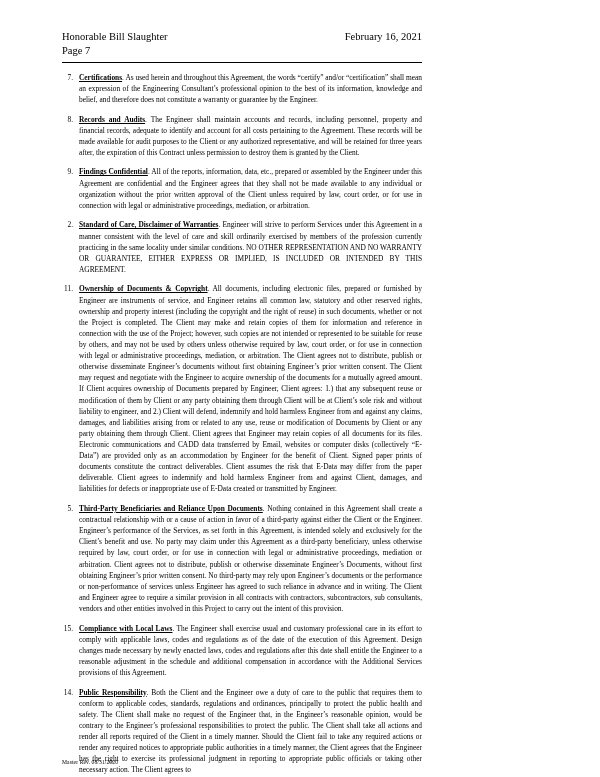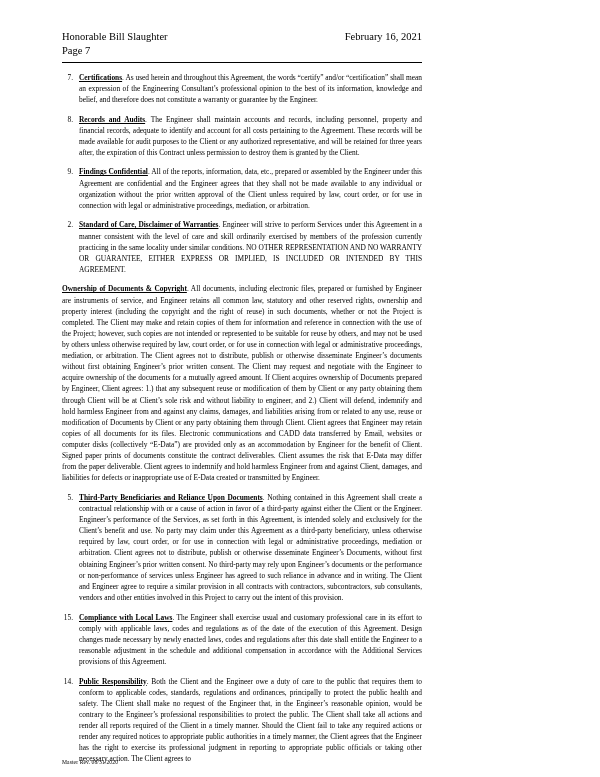--- a/index.html
+++ b/index.html
@@ -108,20 +108,21 @@
       <div class="clause-num">9.</div>
       <div class="clause-body"><span class="clause-title">Findings Confidential</span><span>.  All of the reports, information, data, etc., prepared or assembled by the Engineer under this Agreement are confidential and the Engineer agrees that they shall not be made available to any individual or organization without the prior written approval of the Client unless required by law, court order, or for use in connection with legal or administrative proceedings, mediation, or arbitration.</span></div>
     </div>
 
     <div class="clause">
       <div class="clause-num">2.</div>
       <div class="clause-body"><span class="clause-title">Standard of Care, Disclaimer of Warranties</span><span>. Engineer will strive to perform Services under this Agreement in a manner consistent with the level of care and skill ordinarily exercised by members of the profession currently practicing in the same locality under similar conditions.   NO OTHER REPRESENTATION AND NO WARRANTY OR GUARANTEE, EITHER EXPRESS OR IMPLIED, IS INCLUDED OR INTENDED BY THIS AGREEMENT.</span></div>
     </div>
 
     <div class="clause">
+      <div class="clause-num">11.</div>
       <div class="clause-body"><span class="clause-title">Ownership of Documents &amp; Copyright</span><span>.  All documents, including electronic files, prepared or furnished by Engineer are instruments of service, and Engineer retains all common law, statutory and other reserved rights, ownership and property interest (including the copyright and the right of reuse) in such documents, whether or not the Project is completed.  The Client may make and retain copies of them for information and reference in connection with the use of the Project; however, such copies are not intended or represented to be suitable for reuse by others, and may not be used by others unless otherwise required by law, court order, or for use in connection with legal or administrative proceedings, mediation, or arbitration.  The Client agrees not to distribute, publish or otherwise disseminate Engineer’s documents without first obtaining Engineer’s prior written consent.  The Client may request and negotiate with the Engineer to acquire ownership of the documents for a mutually agreed amount.  If Client acquires ownership of Documents prepared by Engineer, Client agrees: 1.) that any subsequent reuse or modification of them by Client or any party obtaining them through Client will be at Client’s sole risk and without liability to engineer, and 2.) Client will defend, indemnify and hold harmless Engineer from and against any claims, damages, and liabilities arising from or related to any use, reuse or modification of Documents by Client or any party obtaining them through Client.  Client agrees that Engineer may retain copies of all documents for its files.  Electronic communications and CADD data transferred by Email, websites or computer disks (collectively “E-Data”) are provided only as an accommodation by Engineer for the benefit of Client.  Signed paper prints of documents constitute the contract deliverables. Client assumes the risk that E-Data may differ from the paper deliverable.  Client agrees to indemnify and hold harmless Engineer from and against Client, damages, and liabilities for defects or inappropriate use of E-Data created or transmitted by Engineer.</span></div>
     </div>
 
     <div class="clause">
       <div class="clause-num">5.</div>
       <div class="clause-body"><span class="clause-title">Third-Party Beneficiaries and Reliance Upon Documents</span><span>. Nothing contained in this Agreement shall create a contractual relationship with or a cause of action in favor of a third-party against either the Client or the Engineer. Engineer’s performance of the Services, as set forth in this Agreement, is intended solely and exclusively for the Client’s benefit and use.  No party may claim under this Agreement as a third-party beneficiary, unless otherwise required by law, court order, or for use in connection with legal or administrative proceedings, mediation or arbitration.  Client agrees not to distribute, publish or otherwise disseminate Engineer’s Documents, without first obtaining Engineer’s prior written consent.  No third-party may rely upon Engineer’s documents or the performance or non-performance of services unless Engineer has agreed to such reliance in advance and in writing. The Client and Engineer agree to require a similar provision in all contracts with contractors, subcontractors, sub consultants, vendors and other entities involved in this Project to carry out the intent of this provision.</span></div>
     </div>
 
     <div class="clause">
       <div class="clause-num">15.</div>

